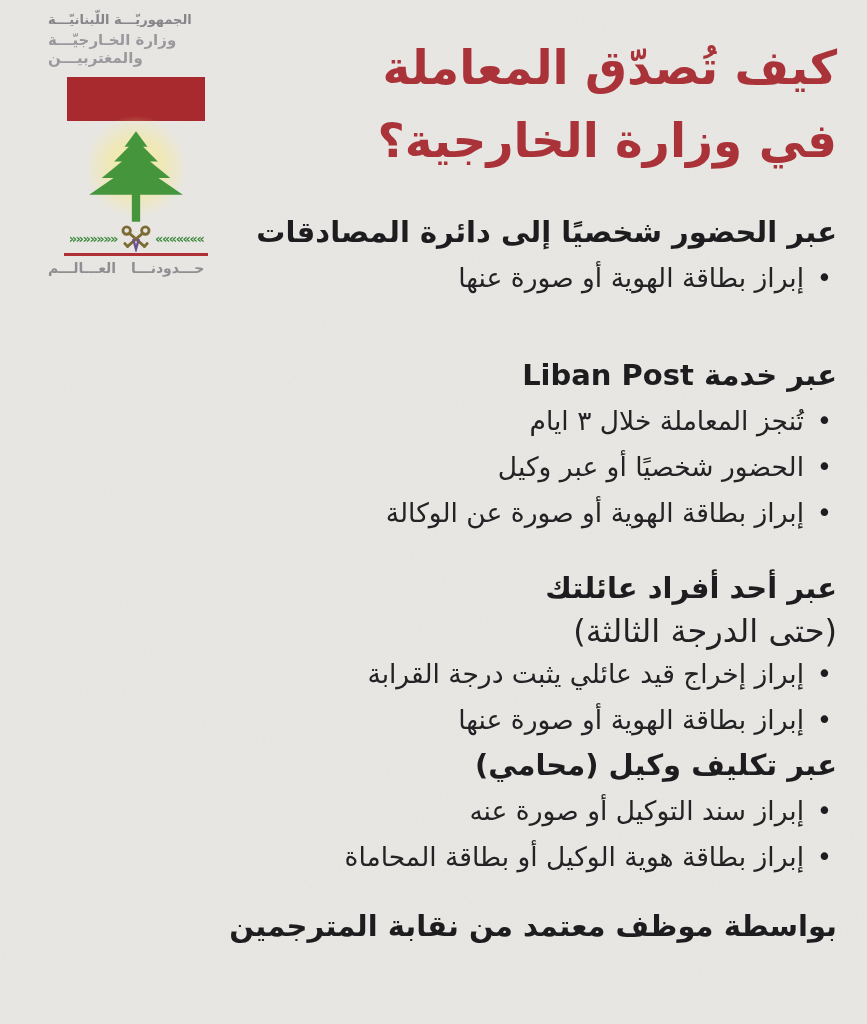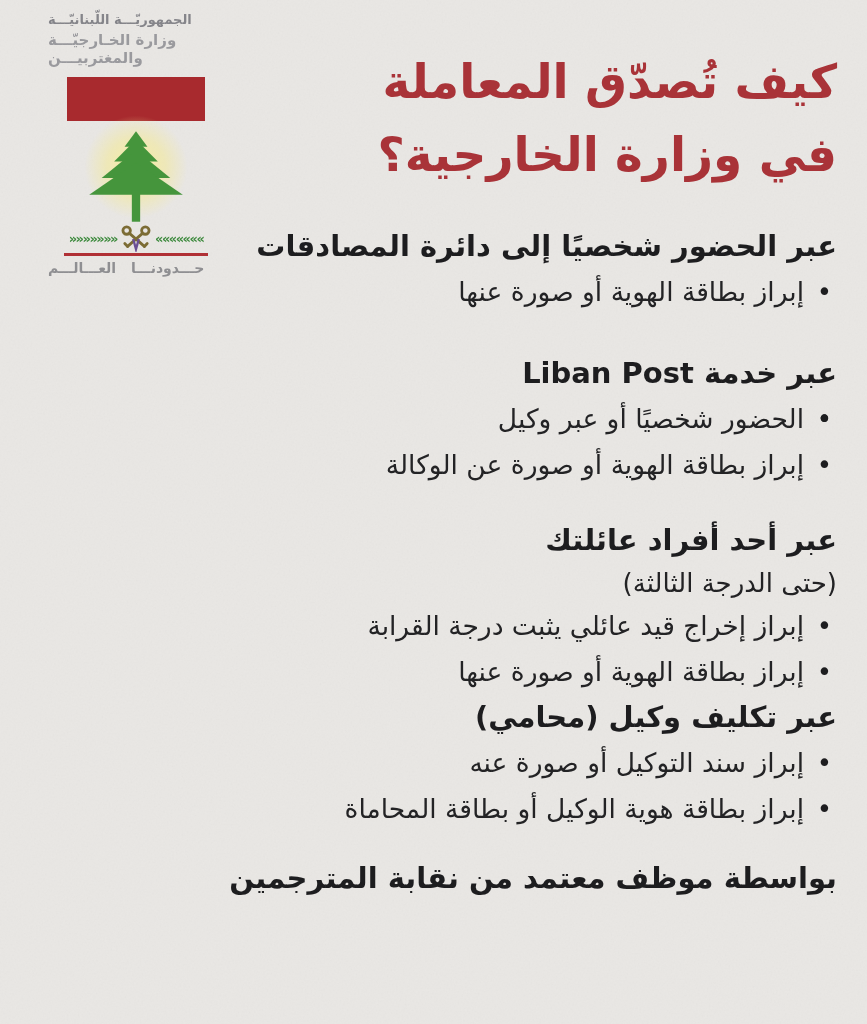--- a/index.html
+++ b/index.html
@@ -32,35 +32,35 @@
   .laurel{
     font-size:13px;font-weight:bold;color:#3d8a3d;
     letter-spacing:-1.5px;line-height:1;user-select:none;
   }
   .redline{width:144px;height:3px;background:#b03035;margin:2px auto 4px;}
   .motto{font-size:14px;font-weight:bold;color:#8f8f92;letter-spacing:2px;word-spacing:10px;}
 
   
   .content{
     position:absolute;top:0;right:0;width:100%;box-sizing:border-box;
-    padding:45px 30px 0 20px;direction:rtl;text-align:right;
+    padding:31px 30px 0 20px;direction:rtl;text-align:right;
   }
   .title{
     margin:0;color:#a93338;font-size:47px;font-weight:bold;
     line-height:1.56;letter-spacing:-1px;
   }
   .method{margin:0;}
   .m1{margin-top:32px;}
-  .m2{margin-top:36px;}
+  .m2{margin-top:52px;}
   .m3{margin-top:30px;}
   .m4{}
   .method h2{
     margin:0;font-size:29px;font-weight:bold;color:#1d1d1f;line-height:45px;
   }
-  .method .note{font-size:26px;font-weight:normal;color:#222224;line-height:40px;}
+  .method .note{font-size:32px;font-weight:normal;color:#222224;line-height:40px;}
   .method ul{list-style:none;margin:0;padding:0;}
   .method li{
     position:relative;padding-right:33px;font-size:26.5px;
     color:#232325;line-height:46px;
   }
   .dot{
     position:absolute;right:5px;top:0;font-size:26px;color:#1d1d1f;
   }
   .footer-note{
     margin-top:24px;font-size:29px;font-weight:bold;color:#1d1d1f;line-height:45px;
@@ -121,21 +121,21 @@
     <section class="method m1">
       <h2>عبر الحضور شخصيًا إلى دائرة المصادقات</h2>
       <ul>
         <li><span class="dot">•</span><span>إبراز بطاقة الهوية أو صورة عنها</span></li>
       </ul>
     </section>
 
     <section class="method m2">
       <h2>عبر خدمة Liban Post</h2>
       <ul>
-        <li><span class="dot">•</span></li>
+        <li><span class="dot">•</span><span>تُنجز المعاملة خلال ٣ ايام</span></li>
         <li><span class="dot">•</span><span>الحضور شخصيًا أو عبر وكيل</span></li>
         <li><span class="dot">•</span><span>إبراز بطاقة الهوية أو صورة عن الوكالة</span></li>
       </ul>
     </section>
 
     <section class="method m3">
       <h2>عبر أحد أفراد عائلتك</h2>
       <div class="note">(حتى الدرجة الثالثة)</div>
       <ul>
         <li><span class="dot">•</span><span>إبراز إخراج قيد عائلي يثبت درجة القرابة</span></li>

